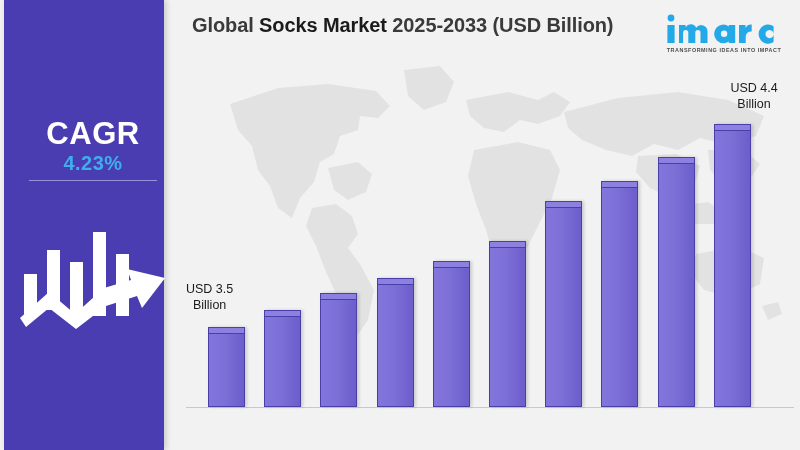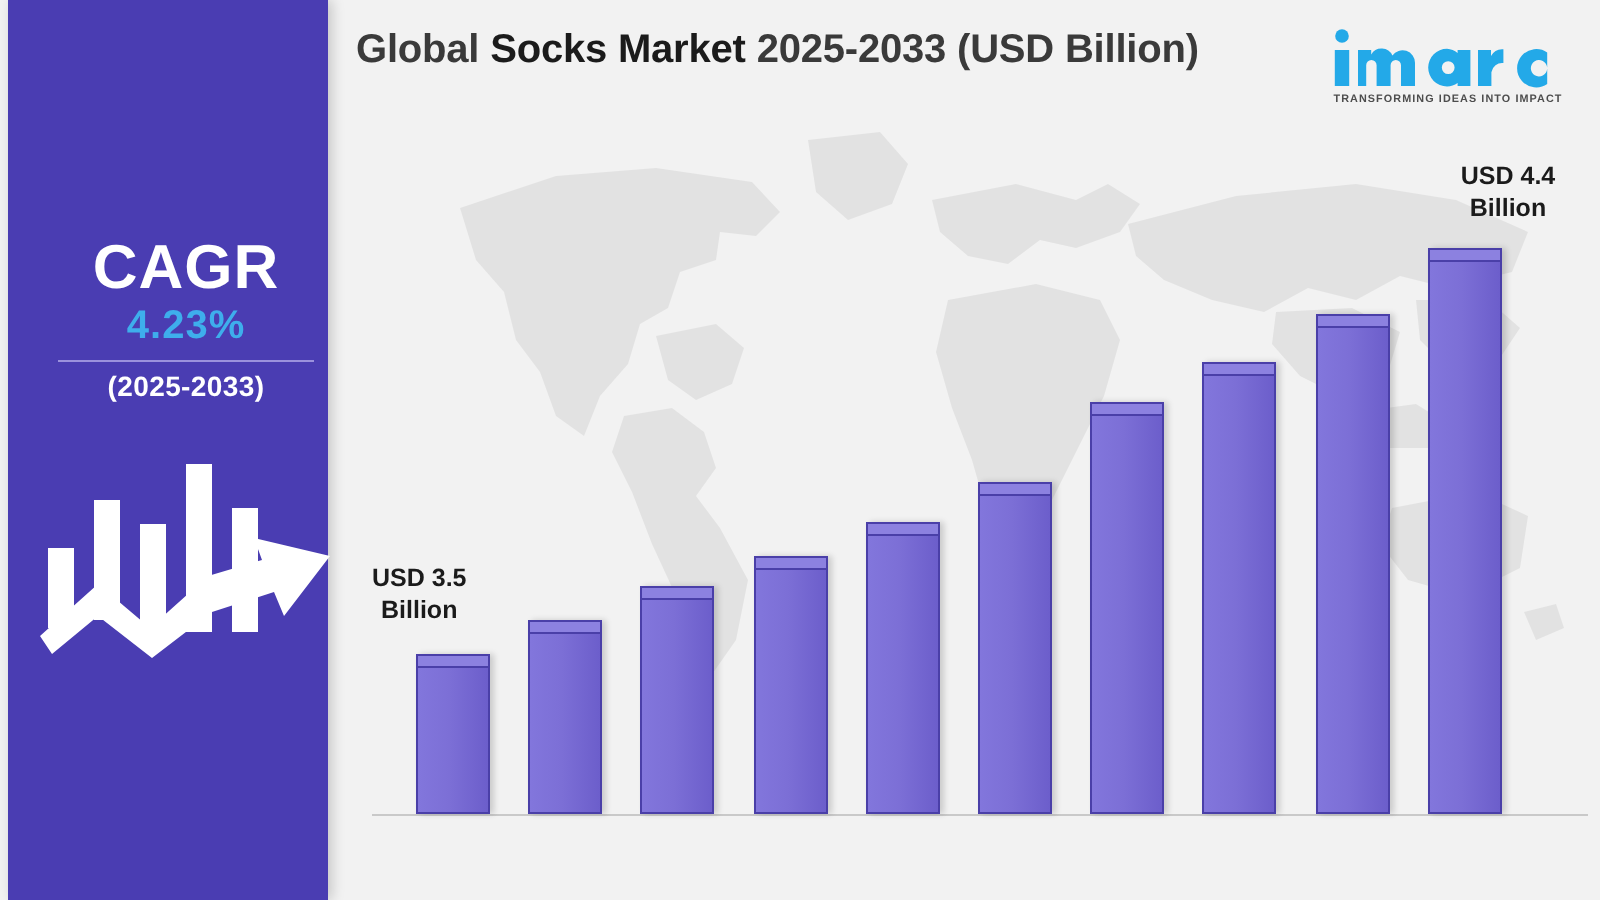--- a/index.html
+++ b/index.html
@@ -42,21 +42,21 @@
   }
   #growth-icon{
     position:absolute;left:14px;top:228px;width:152px;height:112px;
   }
 
   
   #header{
     position:absolute;left:178px;top:0;right:0;height:78px;
   }
   #chart-title{
-    position:absolute;left:0;top:12px;width:440px;
+    position:absolute;left:14px;top:12px;width:440px;
     font-size:20px;line-height:1.38;color:#3A3A3A;font-weight:bold;
     letter-spacing:-.1px;
   }
   #chart-title .strong{color:#1B1B1B;}
   #logo{
     position:absolute;right:12px;top:6px;width:128px;height:44px;
     text-align:center;
   }
   #logo-mark{
     font-size:27px;font-weight:bold;color:#23A9E8;
@@ -89,38 +89,37 @@
     box-sizing:border-box;
     box-shadow:2px 0 3px rgba(0,0,0,.16);
   }
   .bar-cap{
     position:absolute;left:-1px;top:-1px;width:37px;height:7px;
     background:#8C81E0;
     border:1px solid #4A3FA8;
     box-sizing:border-box;
   }
   .value-callout{
-    position:absolute;font-size:12.5px;font-weight:bold;color:#1B1B1B;
+    position:absolute;font-size:12.5px;font-weight:normal;color:#1B1B1B;
     line-height:1.28;text-align:center;white-space:nowrap;
   }
   #callout-first{left:8px;top:281px;}
   #callout-last{left:538px;top:80px;width:76px;}
 </style>
 </head>
 <body>
 
 <div id="infographic">
 
   <div id="sidebar">
 
     <div id="cagr-block">
       <div id="cagr-label">CAGR</div>
       <div id="cagr-value">4.23%</div>
       <div id="cagr-rule"></div>
-      <div id="cagr-period">(2025-2033)</div>
     </div>
 
     <div id="growth-icon">
       <svg width="152" height="112" viewBox="0 0 152 112" xmlns="http://www.w3.org/2000/svg">
         <g fill="#FFFFFF">
           <rect x="6" y="46" width="13" height="40"></rect>
           <rect x="29" y="22" width="13" height="60"></rect>
           <rect x="52" y="34" width="13" height="52"></rect>
           <rect x="75" y="4" width="13" height="84"></rect>
           <rect x="98" y="26" width="13" height="62"></rect>

